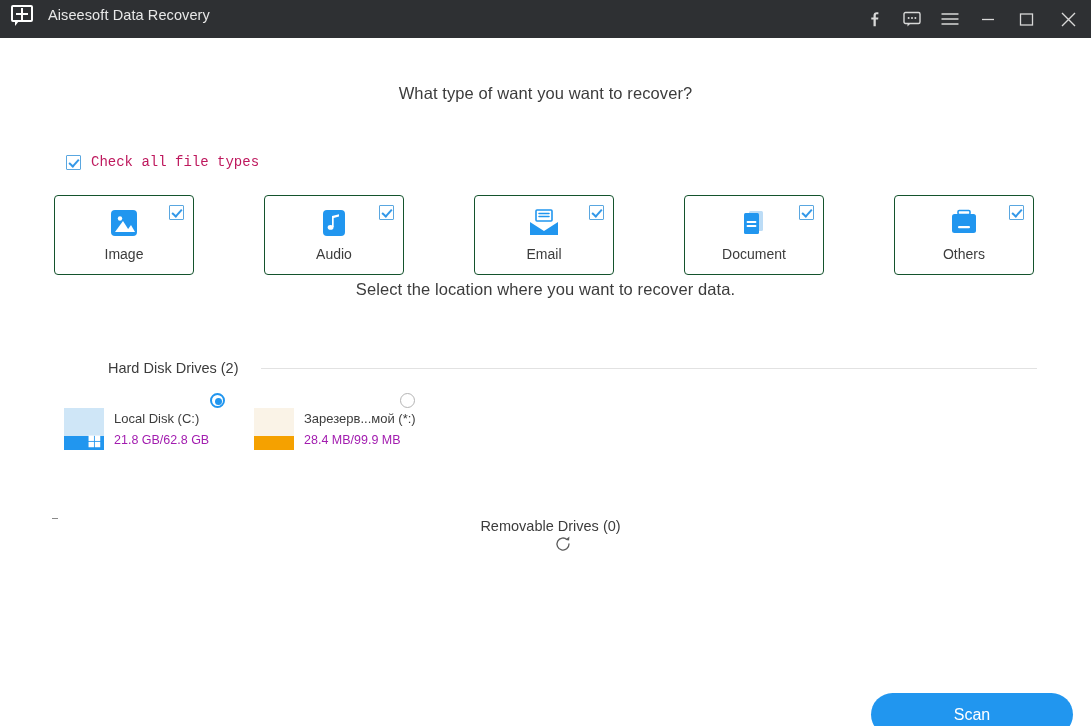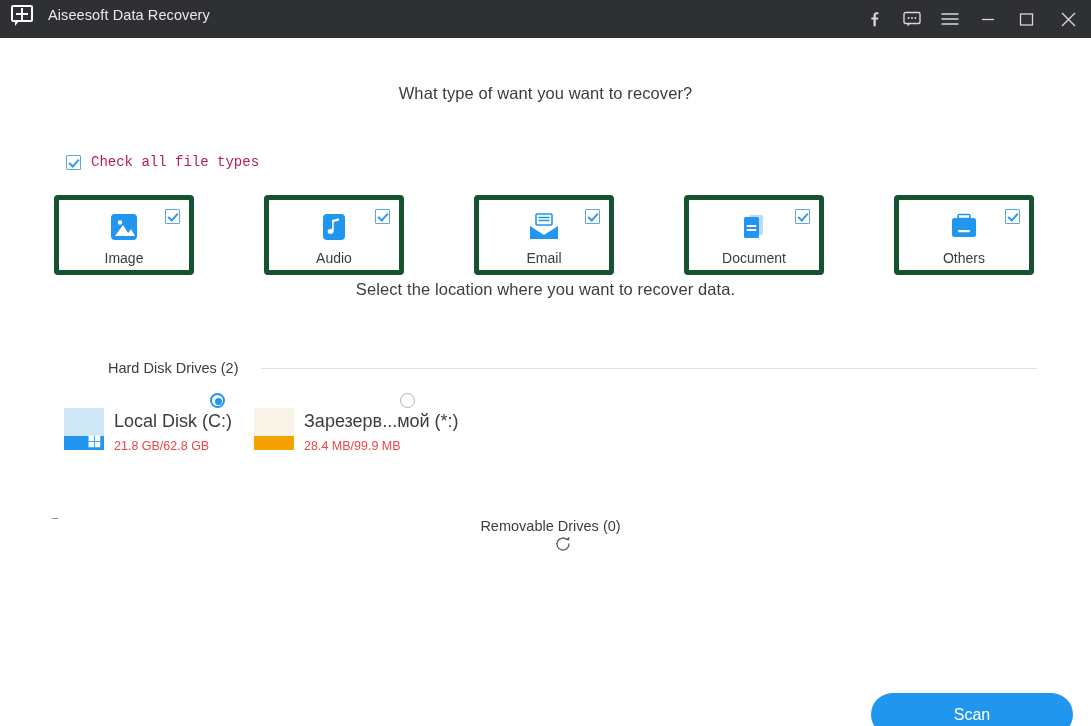--- a/index.html
+++ b/index.html
@@ -122,21 +122,21 @@
   
   #filetypes {
     position: absolute;
     left: 54px; top: 157px;
     width: 980px;
     display: flex;
     justify-content: space-between;
   }
   .ftcard {
     width: 140px; height: 80px;
-    border: 5px solid #14532d;
+    border: 1px solid #14532d;
     border-radius: 4px;
     background: #ffffff;
     position: relative;
     display: flex;
     flex-direction: column;
     align-items: center;
     justify-content: flex-start;
   }
   .ftcard .cbox {
     position: absolute;
@@ -234,28 +234,28 @@
   .winlogo {
     position: absolute;
     right: 3px; bottom: 2px;
     width: 13px; height: 13px;
   }
   .drive-text {
     margin-top: 18px;
     margin-left: 10px;
   }
   .drive-name {
-    font-size: 18px;
+    font-size: 13px;
     color: #3c3c3c;
     white-space: nowrap;
   }
   .drive-size {
     margin-top: 7px;
     font-size: 12.5px;
-    color: #ef4444;
+    color: #a21caf;
     white-space: nowrap;
   }
 
   
   #scan-btn {
     position: absolute;
     left: 871px; top: 655px;
     width: 202px; height: 43px;
     border-radius: 22px;
     background: #2196ef;

